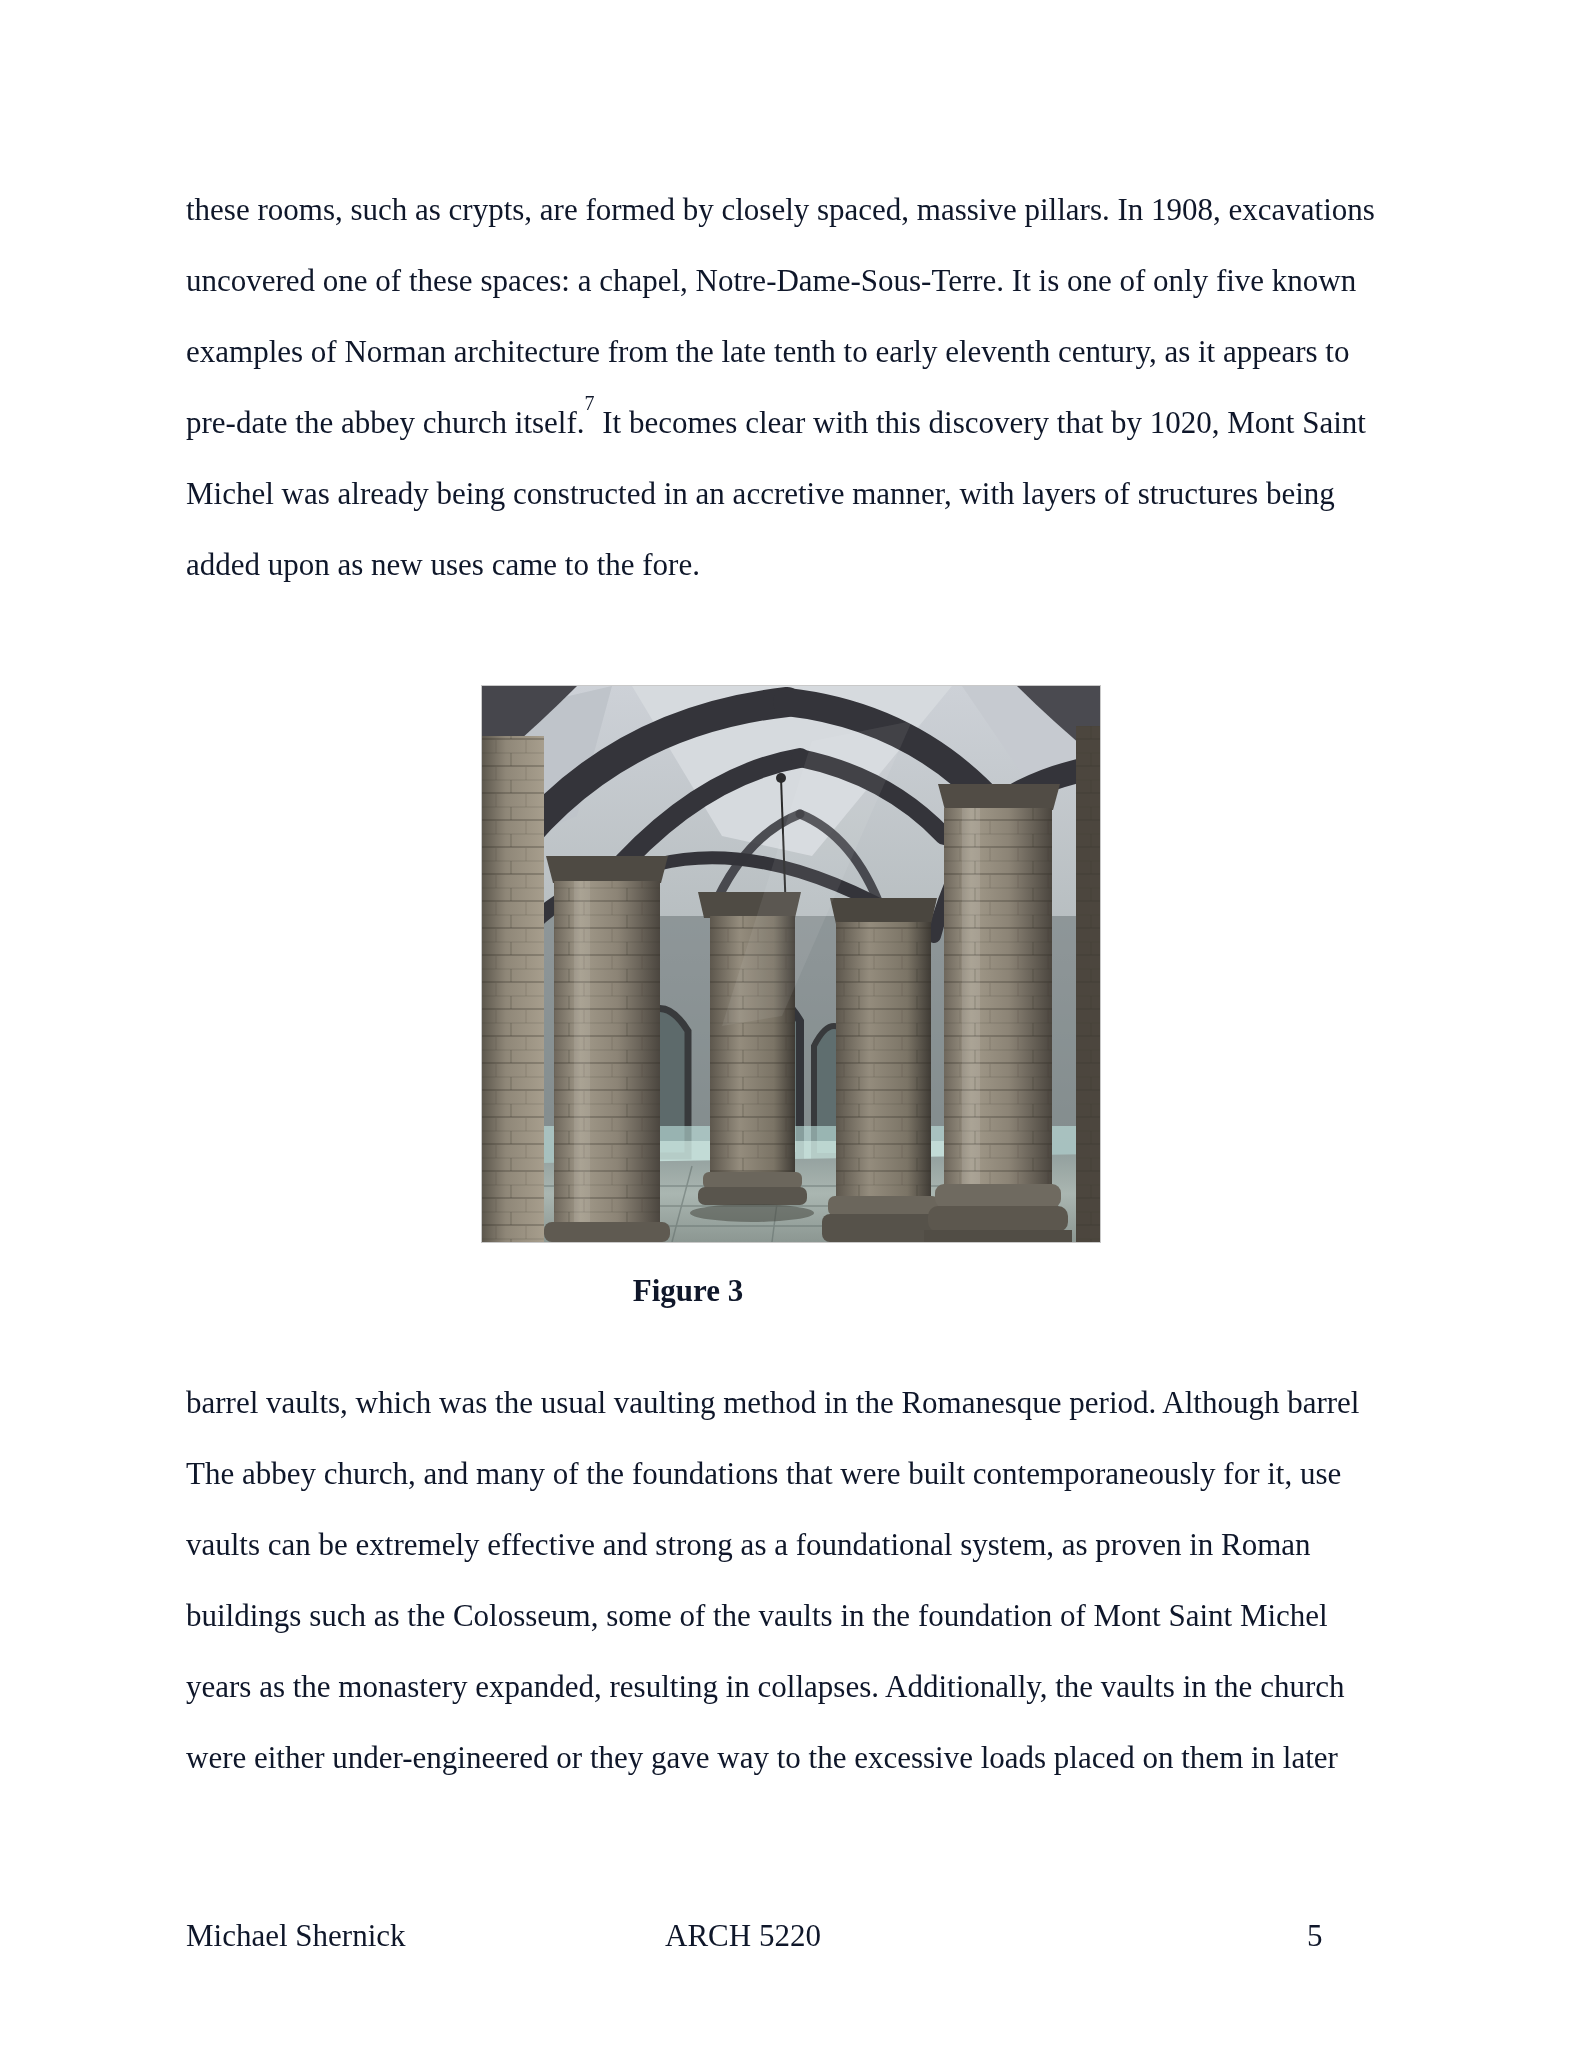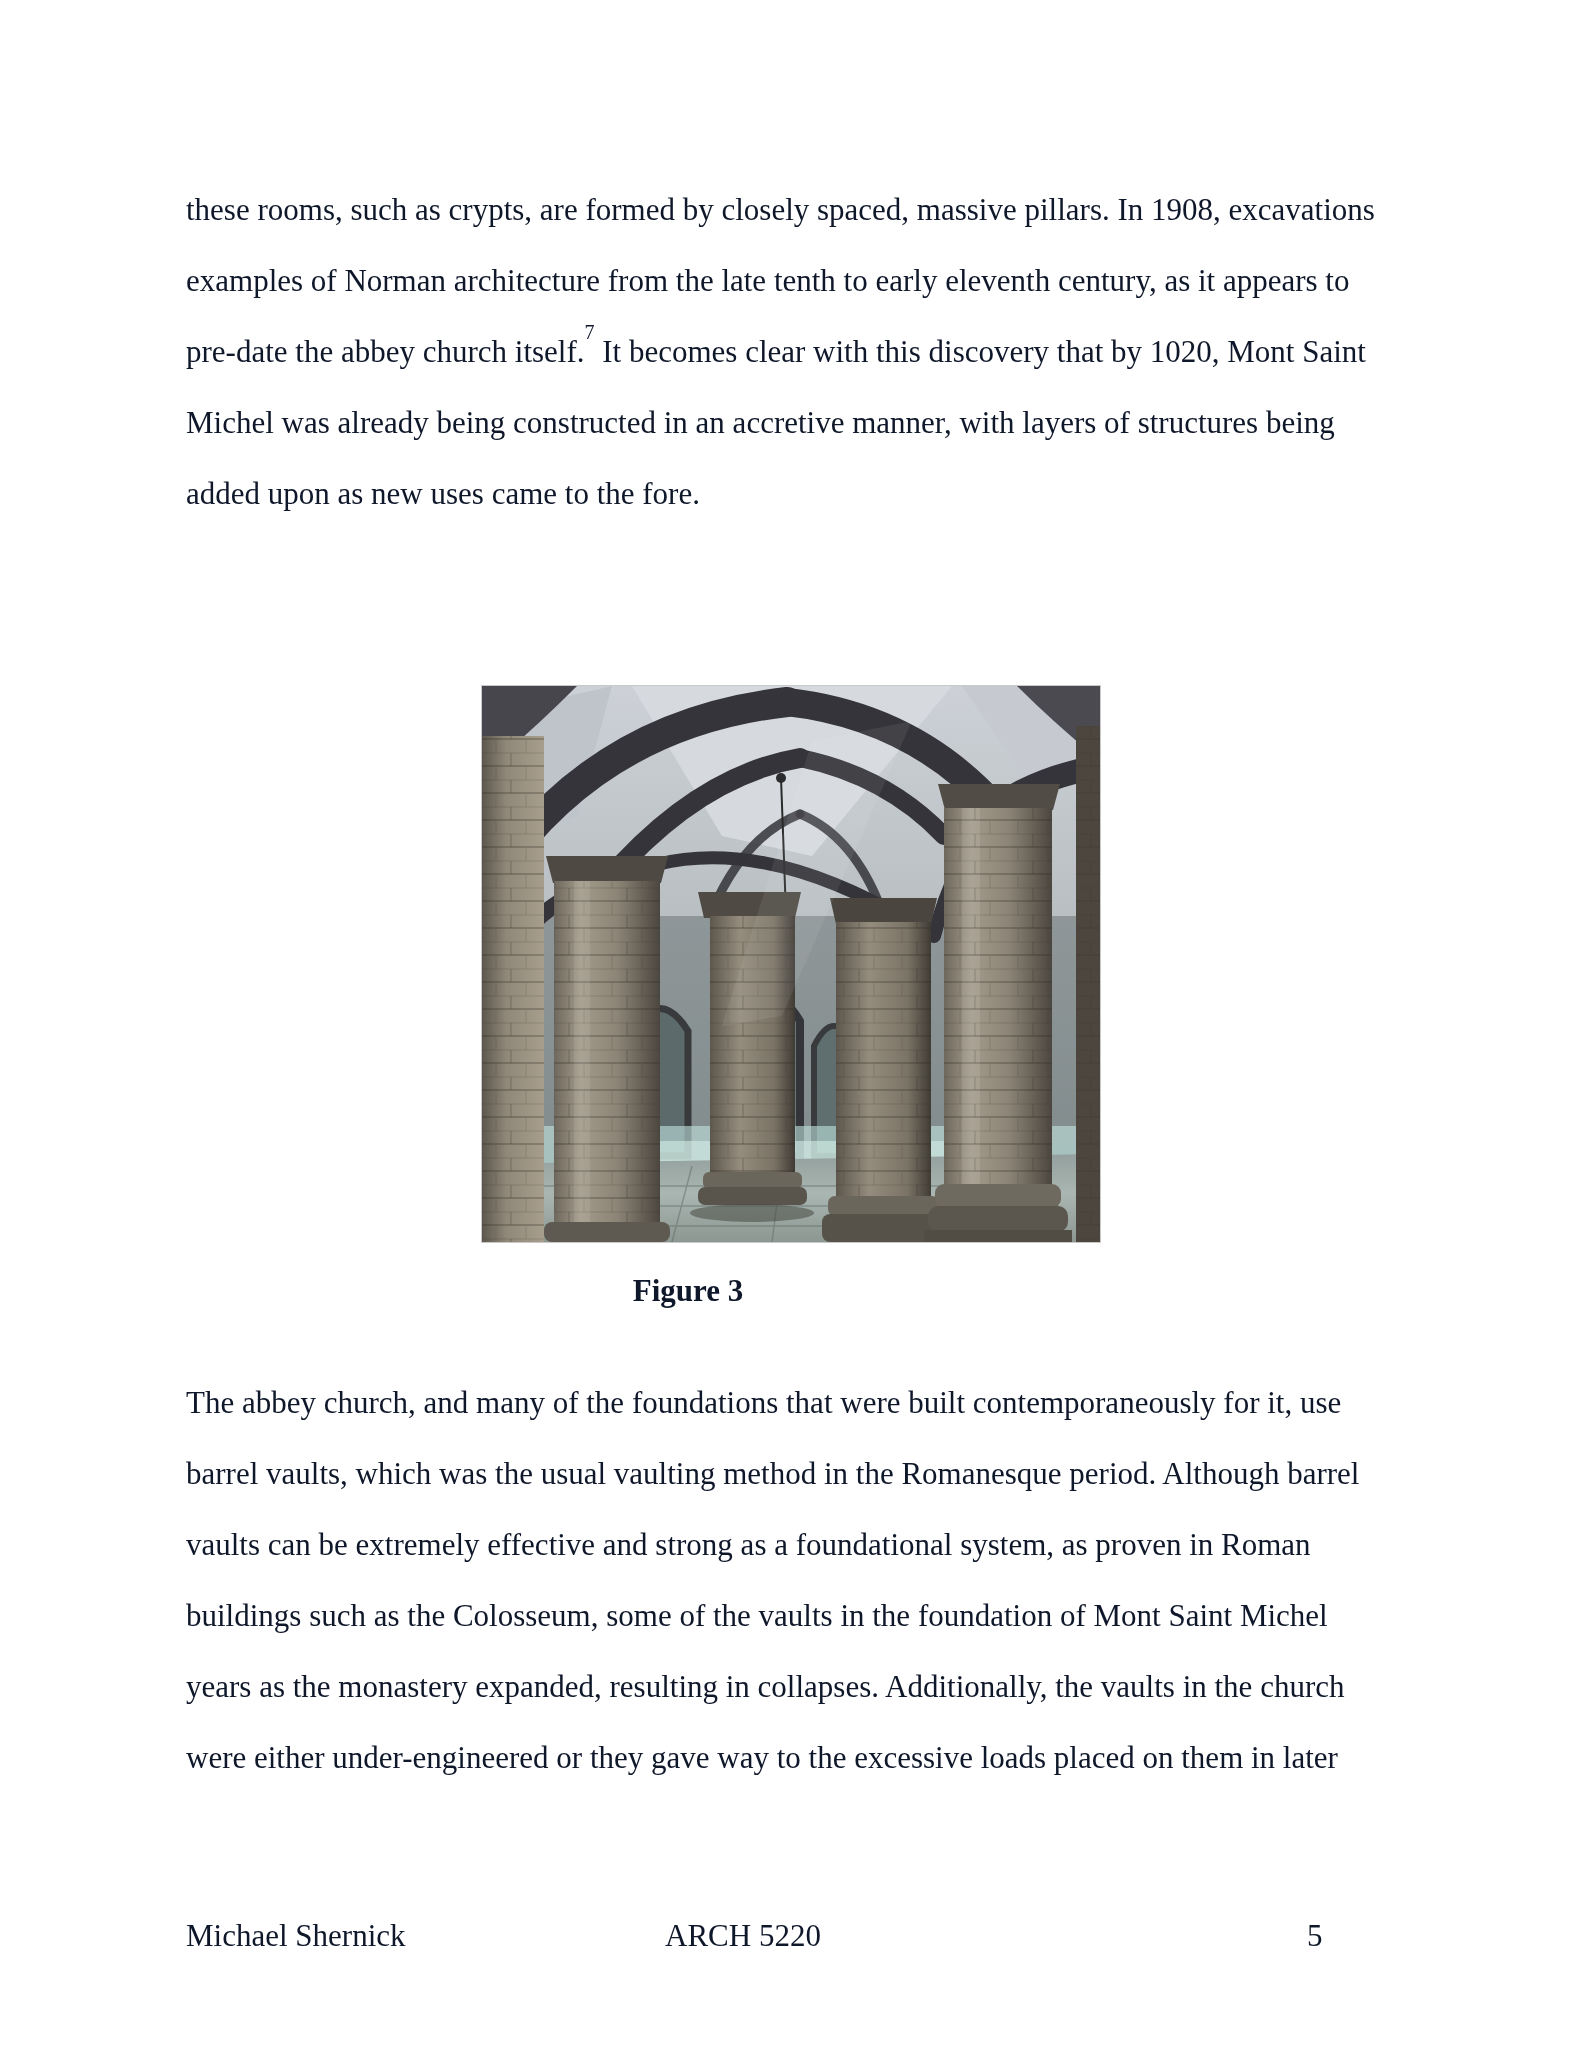--- a/index.html
+++ b/index.html
@@ -69,20 +69,21 @@
   .f-course { position: absolute; left: 665px; }
   .f-page   { position: absolute; left: 1307px; }
 </style>
 </head>
 <body>
 
 <div class="page">
 
   <div class="para para1">
     <div class="tline">these rooms, such as crypts, are formed by closely spaced, massive pillars. In 1908, excavations</div>
+    <div class="tline">uncovered one of these spaces: a chapel, Notre-Dame-Sous-Terre. It is one of only five known</div>
     <div class="tline">examples of Norman architecture from the late tenth to early eleventh century, as it appears to</div>
     <div class="tline"><span>pre-date the abbey church itself.</span><sup class="fn">7</sup><span> It becomes clear with this discovery that by 1020, Mont Saint</span></div>
     <div class="tline">Michel was already being constructed in an accretive manner, with layers of structures being</div>
     <div class="tline">added upon as new uses came to the fore.</div>
   </div>
 
   <figure class="figure">
     <svg viewBox="0 0 618 556" width="618" height="556" xmlns="http://www.w3.org/2000/svg">
       <defs>
         <linearGradient id="ceil" x1="0" y1="0" x2="0" y2="1">
@@ -199,22 +200,22 @@
 
       <polygon points="330,55 430,35 300,330 240,340" fill="#ffffff" opacity="0.07"></polygon>
     </svg>
   </figure>
 
   <div class="caption">
     <div class="cap-title">Figure 3</div>
   </div>
 
   <div class="para para2">
+    <div class="tline">barrel vaults, which was the usual vaulting method in the Romanesque period. Although barrel</div>
     <div class="tline">The abbey church, and many of the foundations that were built contemporaneously for it, use</div>
-    <div class="tline">barrel vaults, which was the usual vaulting method in the Romanesque period. Although barrel</div>
     <div class="tline">vaults can be extremely effective and strong as a foundational system, as proven in Roman</div>
     <div class="tline">buildings such as the Colosseum, some of the vaults in the foundation of Mont Saint Michel</div>
     <div class="tline">years as the monastery expanded, resulting in collapses. Additionally, the vaults in the church</div>
     <div class="tline">were either under-engineered or they gave way to the excessive loads placed on them in later</div>
   </div>
 
   <div class="footer">
     <span class="f-author">Michael Shernick</span>
     <span class="f-course">ARCH 5220</span>
     <span class="f-page">5</span>

